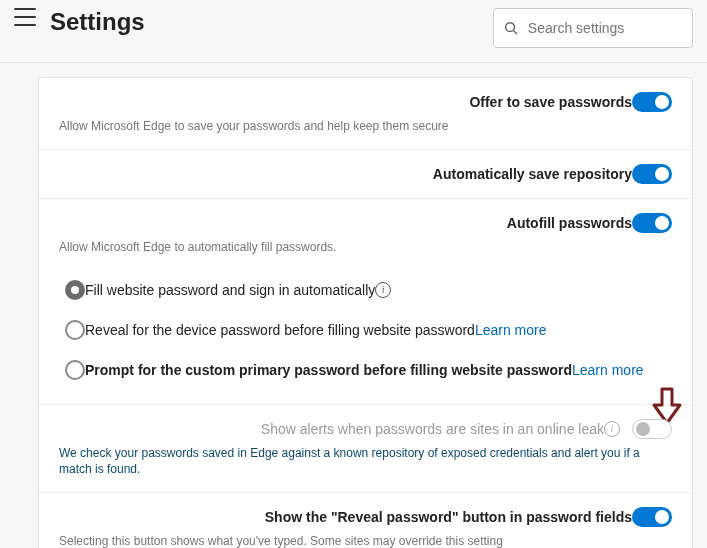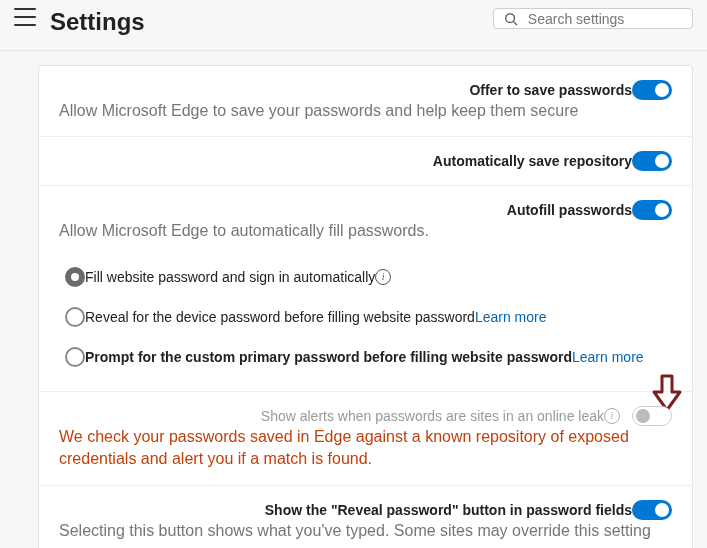--- a/index.html
+++ b/index.html
@@ -18,21 +18,21 @@
     border-bottom: 1px solid #e4e4e4;
   }
   .hamburger {
     width: 22px; height: 18px;
     display: flex; flex-direction: column; justify-content: space-between;
     cursor: pointer;
   }
   .hamburger span { height: 2px; background: #333; border-radius:1px;}
   .page-title { font-size: 24px; font-weight: 600; flex: 1; }
   .searchbox {
-    width: 200px; height: 21px;
+    width: 200px; height: 40px;
     border: 1px solid #cfcfcf; border-radius: 4px;
     background: #fff;
     display: flex; align-items: center;
     padding: 0 10px; gap: 10px;
   }
   .searchbox input {
     border: none; outline: none; font-size: 14px; width: 100%;
     color: #333; background: transparent;
   }
   .searchbox input::placeholder { color: #767676; }
@@ -46,22 +46,22 @@
     padding: 14px 20px 14px 20px;
     border-bottom: 1px solid #eee;
     position: relative;
   }
   .section:last-child { border-bottom: none; }
   .row {
     display: flex; align-items: center; justify-content: flex-end;
   }
   .row-title { font-size: 14px; font-weight: 600; }
   .row-title.disabled { color: #9a9a9a; font-weight: 500; }
-  .desc { font-size: 16px; color: #767676; line-height:1.4;}
-  .desc.disabled { color: #c2410c; }
+  .desc { font-size: 12px; color: #767676; margin-top: 6px; line-height:1.4;}
+  .desc.disabled { color: #0c4a6e; }
   .toggle {
     width: 40px; height: 20px; border-radius: 10px;
     position: relative; cursor: pointer;
     background: #0078d4;
   }
   .toggle .knob {
     position: absolute; top: 3px; right: 3px;
     width: 14px; height: 14px; border-radius: 50%; background: #fff;
   }
   .toggle.off { background: #fff; border:1px solid #ccc; }

